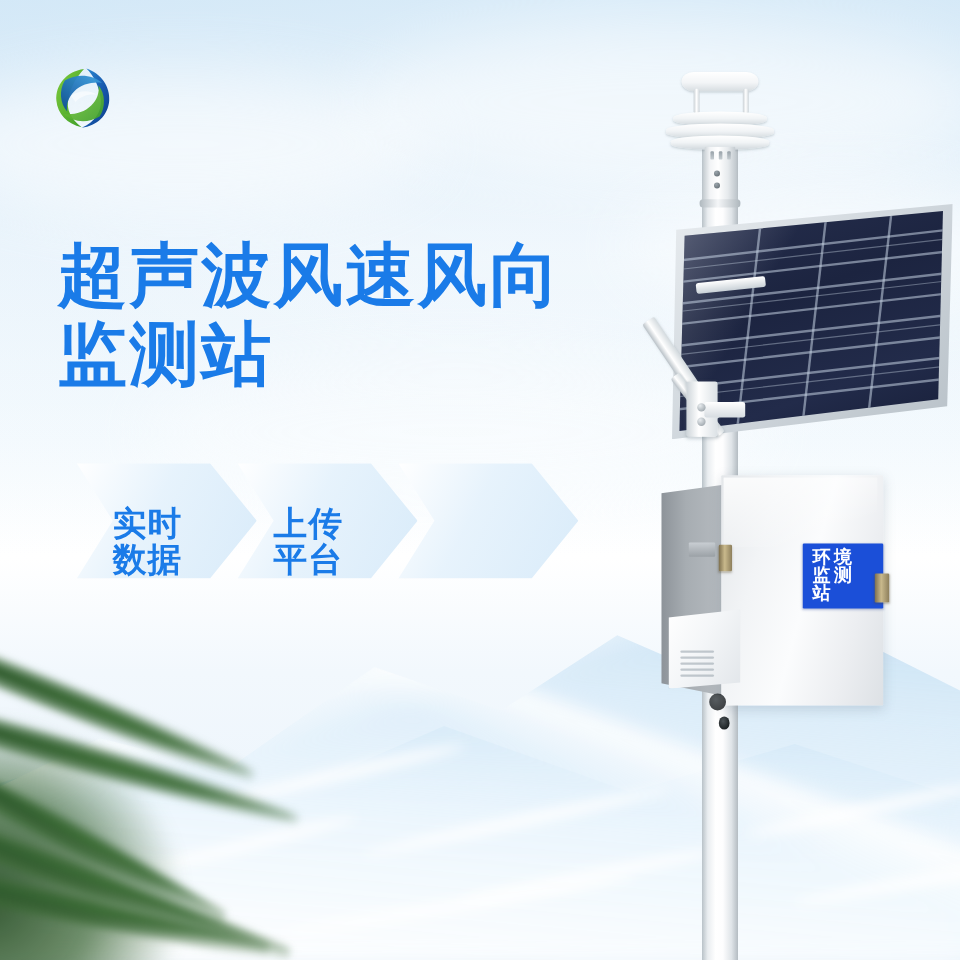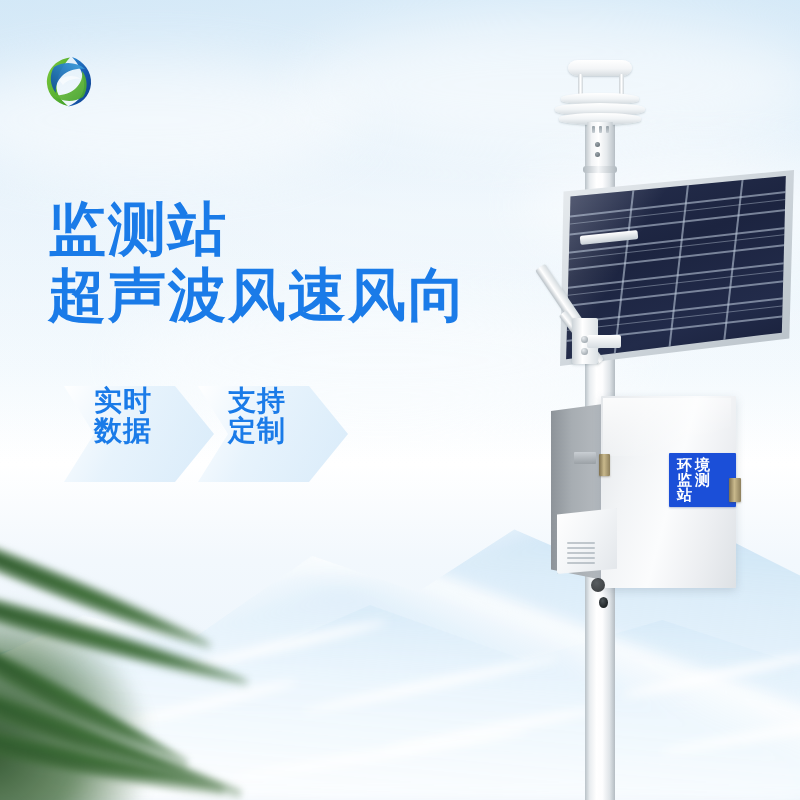--- a/index.html
+++ b/index.html
@@ -239,21 +239,21 @@
     position:absolute; left:48px; top:196px; width:430px;
     color:#1A7BE8; font-weight:700; font-size:58px; line-height:1.14;
     letter-spacing:2px;
     font-family:"DejaVu Sans","Liberation Sans",sans-serif;
   }
   .headline div{ white-space:nowrap; }
 
   .badges{ position:absolute; left:64px; top:386px; display:flex; }
   .badge{
     position:relative; width:150px; height:96px;
-    display:flex; align-items:flex-start;
+    display:flex; align-items:flex-end;
     margin-right:-16px;
   }
   .badge-shape{
     position:absolute; inset:0;
     background:linear-gradient(118deg, rgba(255,255,255,.96) 0%, rgba(229,242,252,.92) 42%, rgba(207,230,248,.78) 100%);
     clip-path:polygon(0% 0%, 74% 0%, 100% 50%, 74% 100%, 0% 100%, 20% 50%);
     box-shadow:0 2px 8px rgba(120,160,200,.16);
   }
   .badge:first-child .badge-shape{ clip-path:polygon(0% 0%, 74% 0%, 100% 50%, 74% 100%, 0% 100%, 20% 50%); }
   .badge-text{
@@ -404,35 +404,38 @@
       </defs>
       <path d="M52 3 C22 7 4 30 6 56 C8 78 24 95 48 100 C30 86 22 70 26 52 C30 32 40 16 52 3 Z" fill="url(#gGreen)"></path>
       <path d="M56 2 C80 10 96 32 94 56 C92 80 74 98 48 101 C70 92 82 74 80 54 C78 32 68 14 56 2 Z" fill="url(#gBlue)"></path>
       <path d="M20 22 C40 10 66 12 82 26 C66 24 48 28 36 40 C26 50 22 62 24 74 C12 60 10 38 20 22 Z" fill="url(#gBlue2)" opacity="0.95"></path>
       <path d="M78 82 C58 94 34 92 18 78 C34 80 52 76 64 64 C74 54 78 42 76 30 C88 44 88 68 78 82 Z" fill="url(#gGreen)" opacity="0.92"></path>
       <path d="M30 48 C44 38 62 38 74 46 C60 44 46 48 38 58 Z" fill="#ffffff" opacity="0.55"></path>
     </svg>
   </div>
 
   <div class="headline">
+    <div>超声波风速风向</div>
     <div>监测站</div>
-    <div>超声波风速风向</div>
   </div>
 
   <div class="badges">
     <div class="badge">
       <div class="badge-shape"></div>
       <div class="badge-text">
         <div>实时</div>
           <div>数据</div>
       </div>
     </div>
     <div class="badge">
       <div class="badge-shape"></div>
       <div class="badge-text">
-        <div>支持</div>
-          <div>定制</div>
+        <div>上传</div>
+          <div>平台</div>
       </div>
     </div>
+    <div class="badge">
+      <div class="badge-shape"></div>
+    </div>
   </div>
 
 
 </div>
 
 </body></html>

